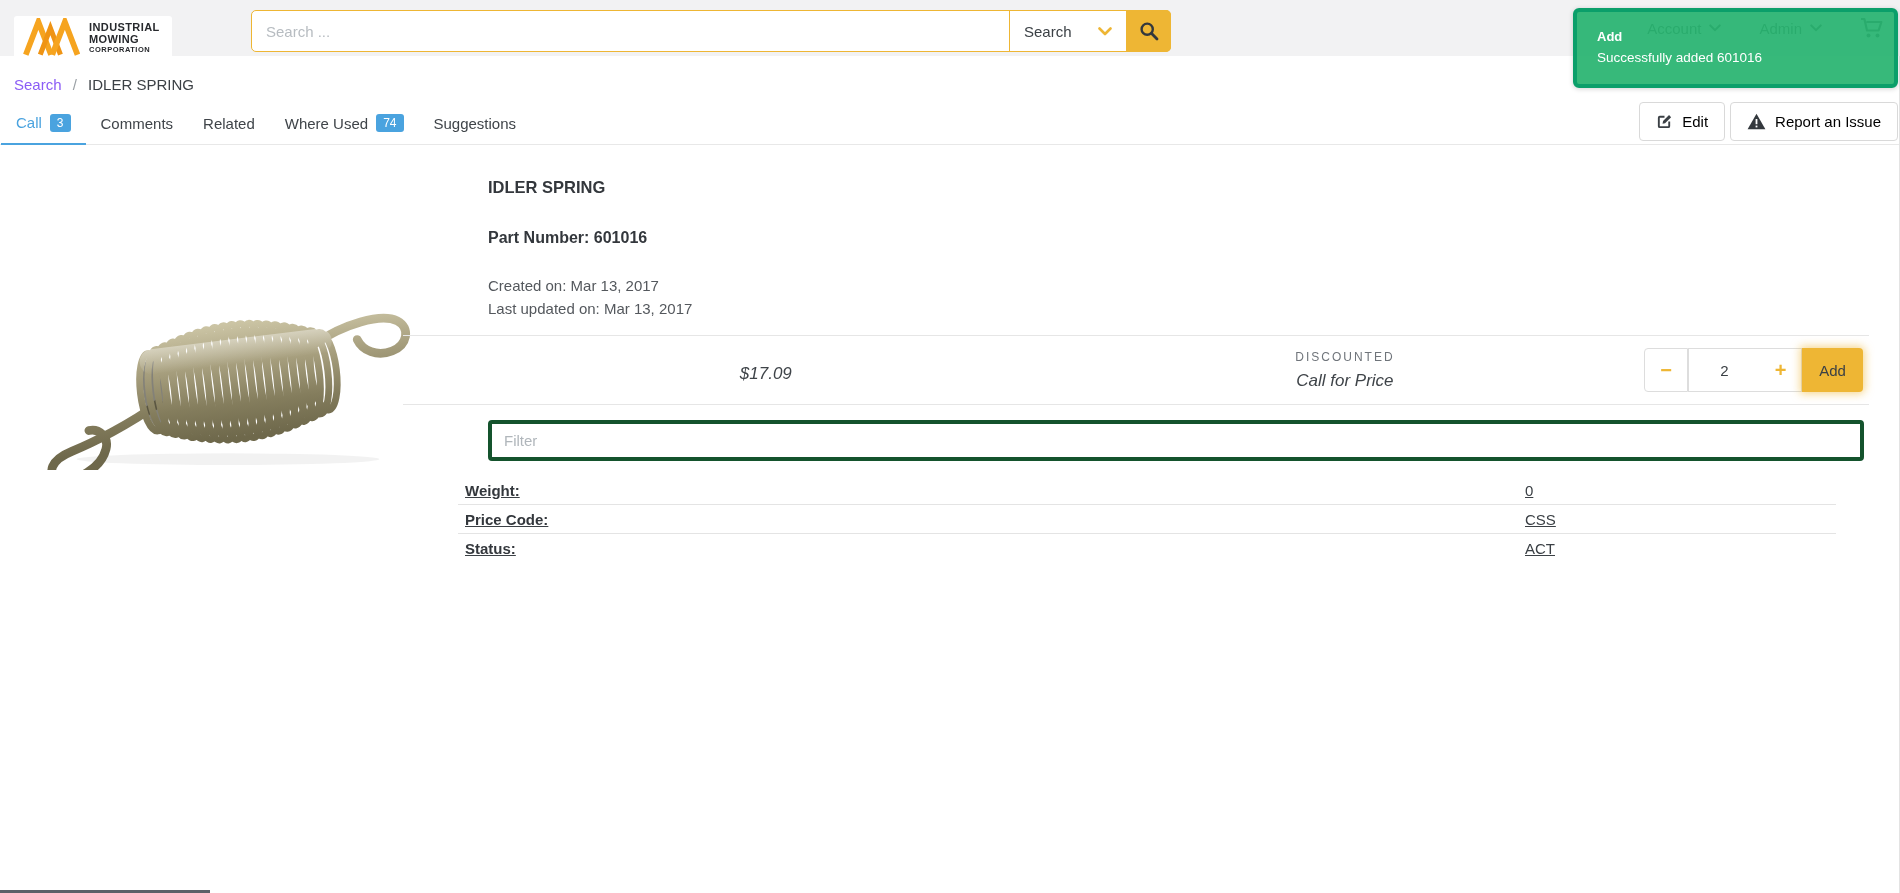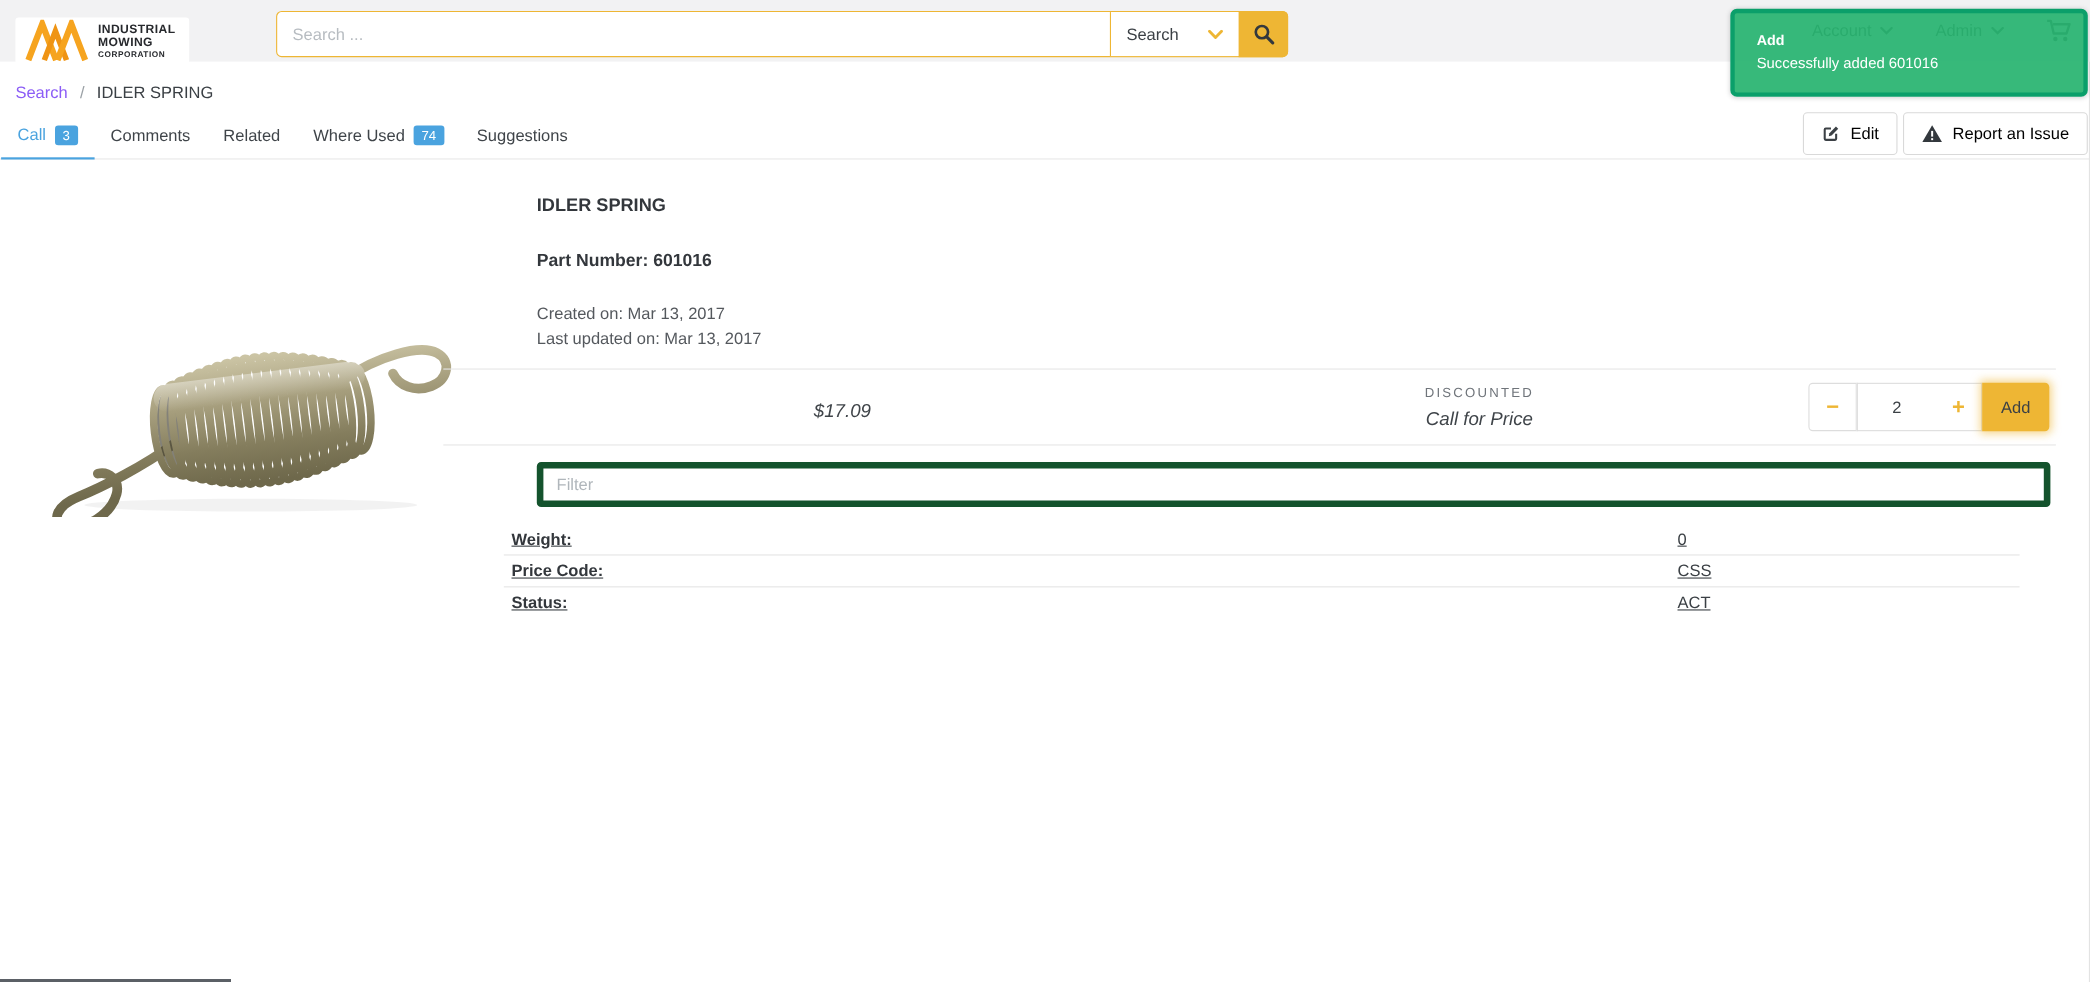--- a/index.html
+++ b/index.html
@@ -73,21 +73,21 @@
               font-size:20px; font-weight:bold; cursor:pointer; font-family:inherit;
               display:flex; align-items:center; justify-content:center; }
   .step-btn.minus { border-radius:4px 0 0 4px; }
   .step-btn.plus { width:42px; border-left:none; }
   .qty-input { width:72px; border:1px solid #ddd; border-right:none; text-align:center;
                font-size:15px; font-family:inherit; color:#3b4045; outline:none; }
   .add-btn { width:61px; background:#eeb634; border:none; border-radius:0 4px 4px 0;
              font-size:15px; color:#3b4045; cursor:pointer; font-family:inherit;
              box-shadow:0 0 8px 2px rgba(238,182,52,0.55); position:relative; z-index:1; }
   .filter-input { display:block; margin:15px 0 0 85px; width:1376px; height:41px;
-                  border:6px solid #14532d; border-radius:4px; padding:0 12px; font-size:15px;
+                  border:4px solid #14532d; border-radius:4px; padding:0 12px; font-size:15px;
                   font-family:inherit; color:#3b4045; outline:none; }
   .filter-input::placeholder { color:#b0b6bb; }
   .attrs { margin:15px 0 0 55px; width:1378px;text-decoration:underline; }
   .attr-row { height:29px; display:flex; align-items:center; border-bottom:1px solid #e4e4e4; }
   .attr-row:last-child { border-bottom:none; }
   .attr-label { width:1067px; padding-left:7px; font-weight:bold; font-size:15px; color:#33373c; }
   .attr-value { font-size:15px; color:#3b4045; }
   
   .footer-bar { position:absolute; left:0; bottom:0; width:210px; height:3px; background:#5b6066; }
   .right-edge { position:absolute; right:0; top:56px; bottom:0; width:1px; background:#e3e3e3; }

